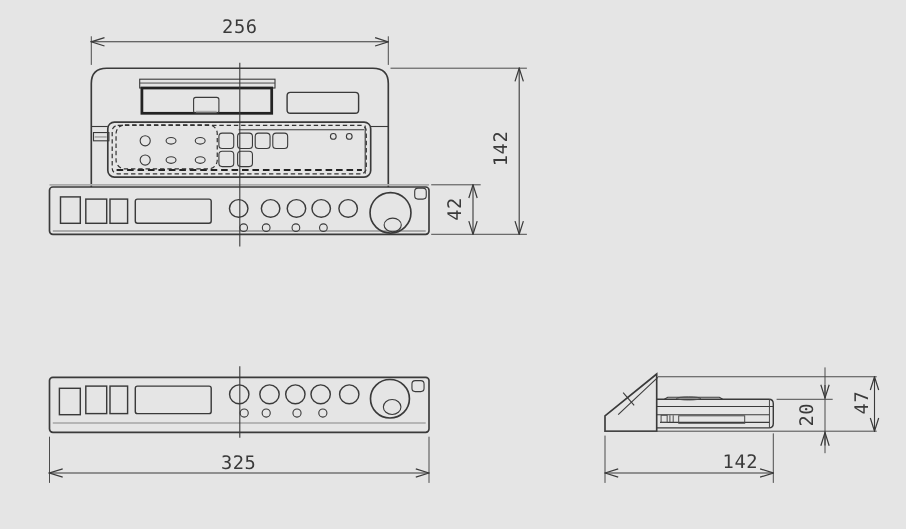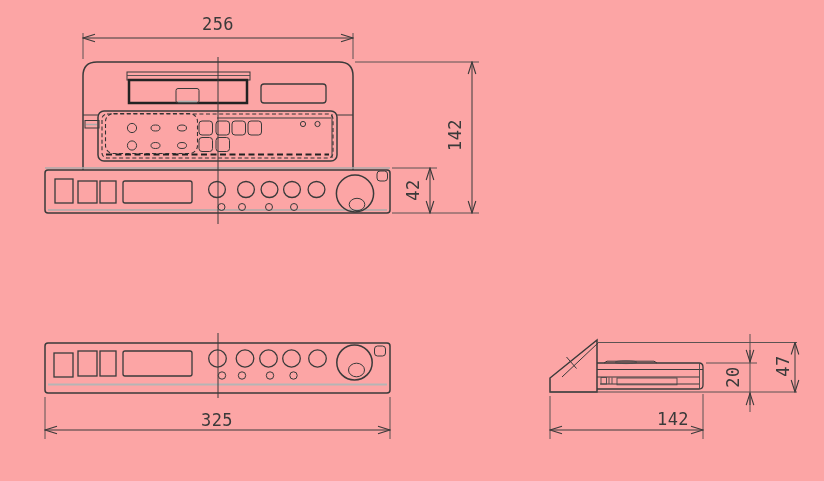--- a/index.html
+++ b/index.html
@@ -1,16 +1,16 @@
 <!DOCTYPE html>
 <html><head>
 <meta charset="utf-8">
 <style>
   html,body{margin:0;padding:0;background:#ffffff;}
-  .canvas{width:824px;height:481px;background:#fca5a5;position:relative;overflow:hidden;}
+  .canvas{width:824px;height:481px;background:#e5e5e5;position:relative;overflow:hidden;}
   svg{display:block;}
   
   .ln   {fill:none;stroke:#3a3a3a;stroke-width:1.3;}
   .ln2  {fill:none;stroke:#3a3a3a;stroke-width:1.5;}
   .thick{fill:none;stroke:#222222;stroke-width:2.5;}
   .thin {fill:none;stroke:#3a3a3a;stroke-width:1;}
   .hair {fill:none;stroke:#4a4a4a;stroke-width:0.9;}
   .gray {fill:none;stroke:#ababab;stroke-width:1.6;}
   .gray2{fill:none;stroke:#b5b5b5;stroke-width:1.9;}
   .dash {fill:none;stroke:#333333;stroke-width:1.1;stroke-dasharray:4 2.6;}

